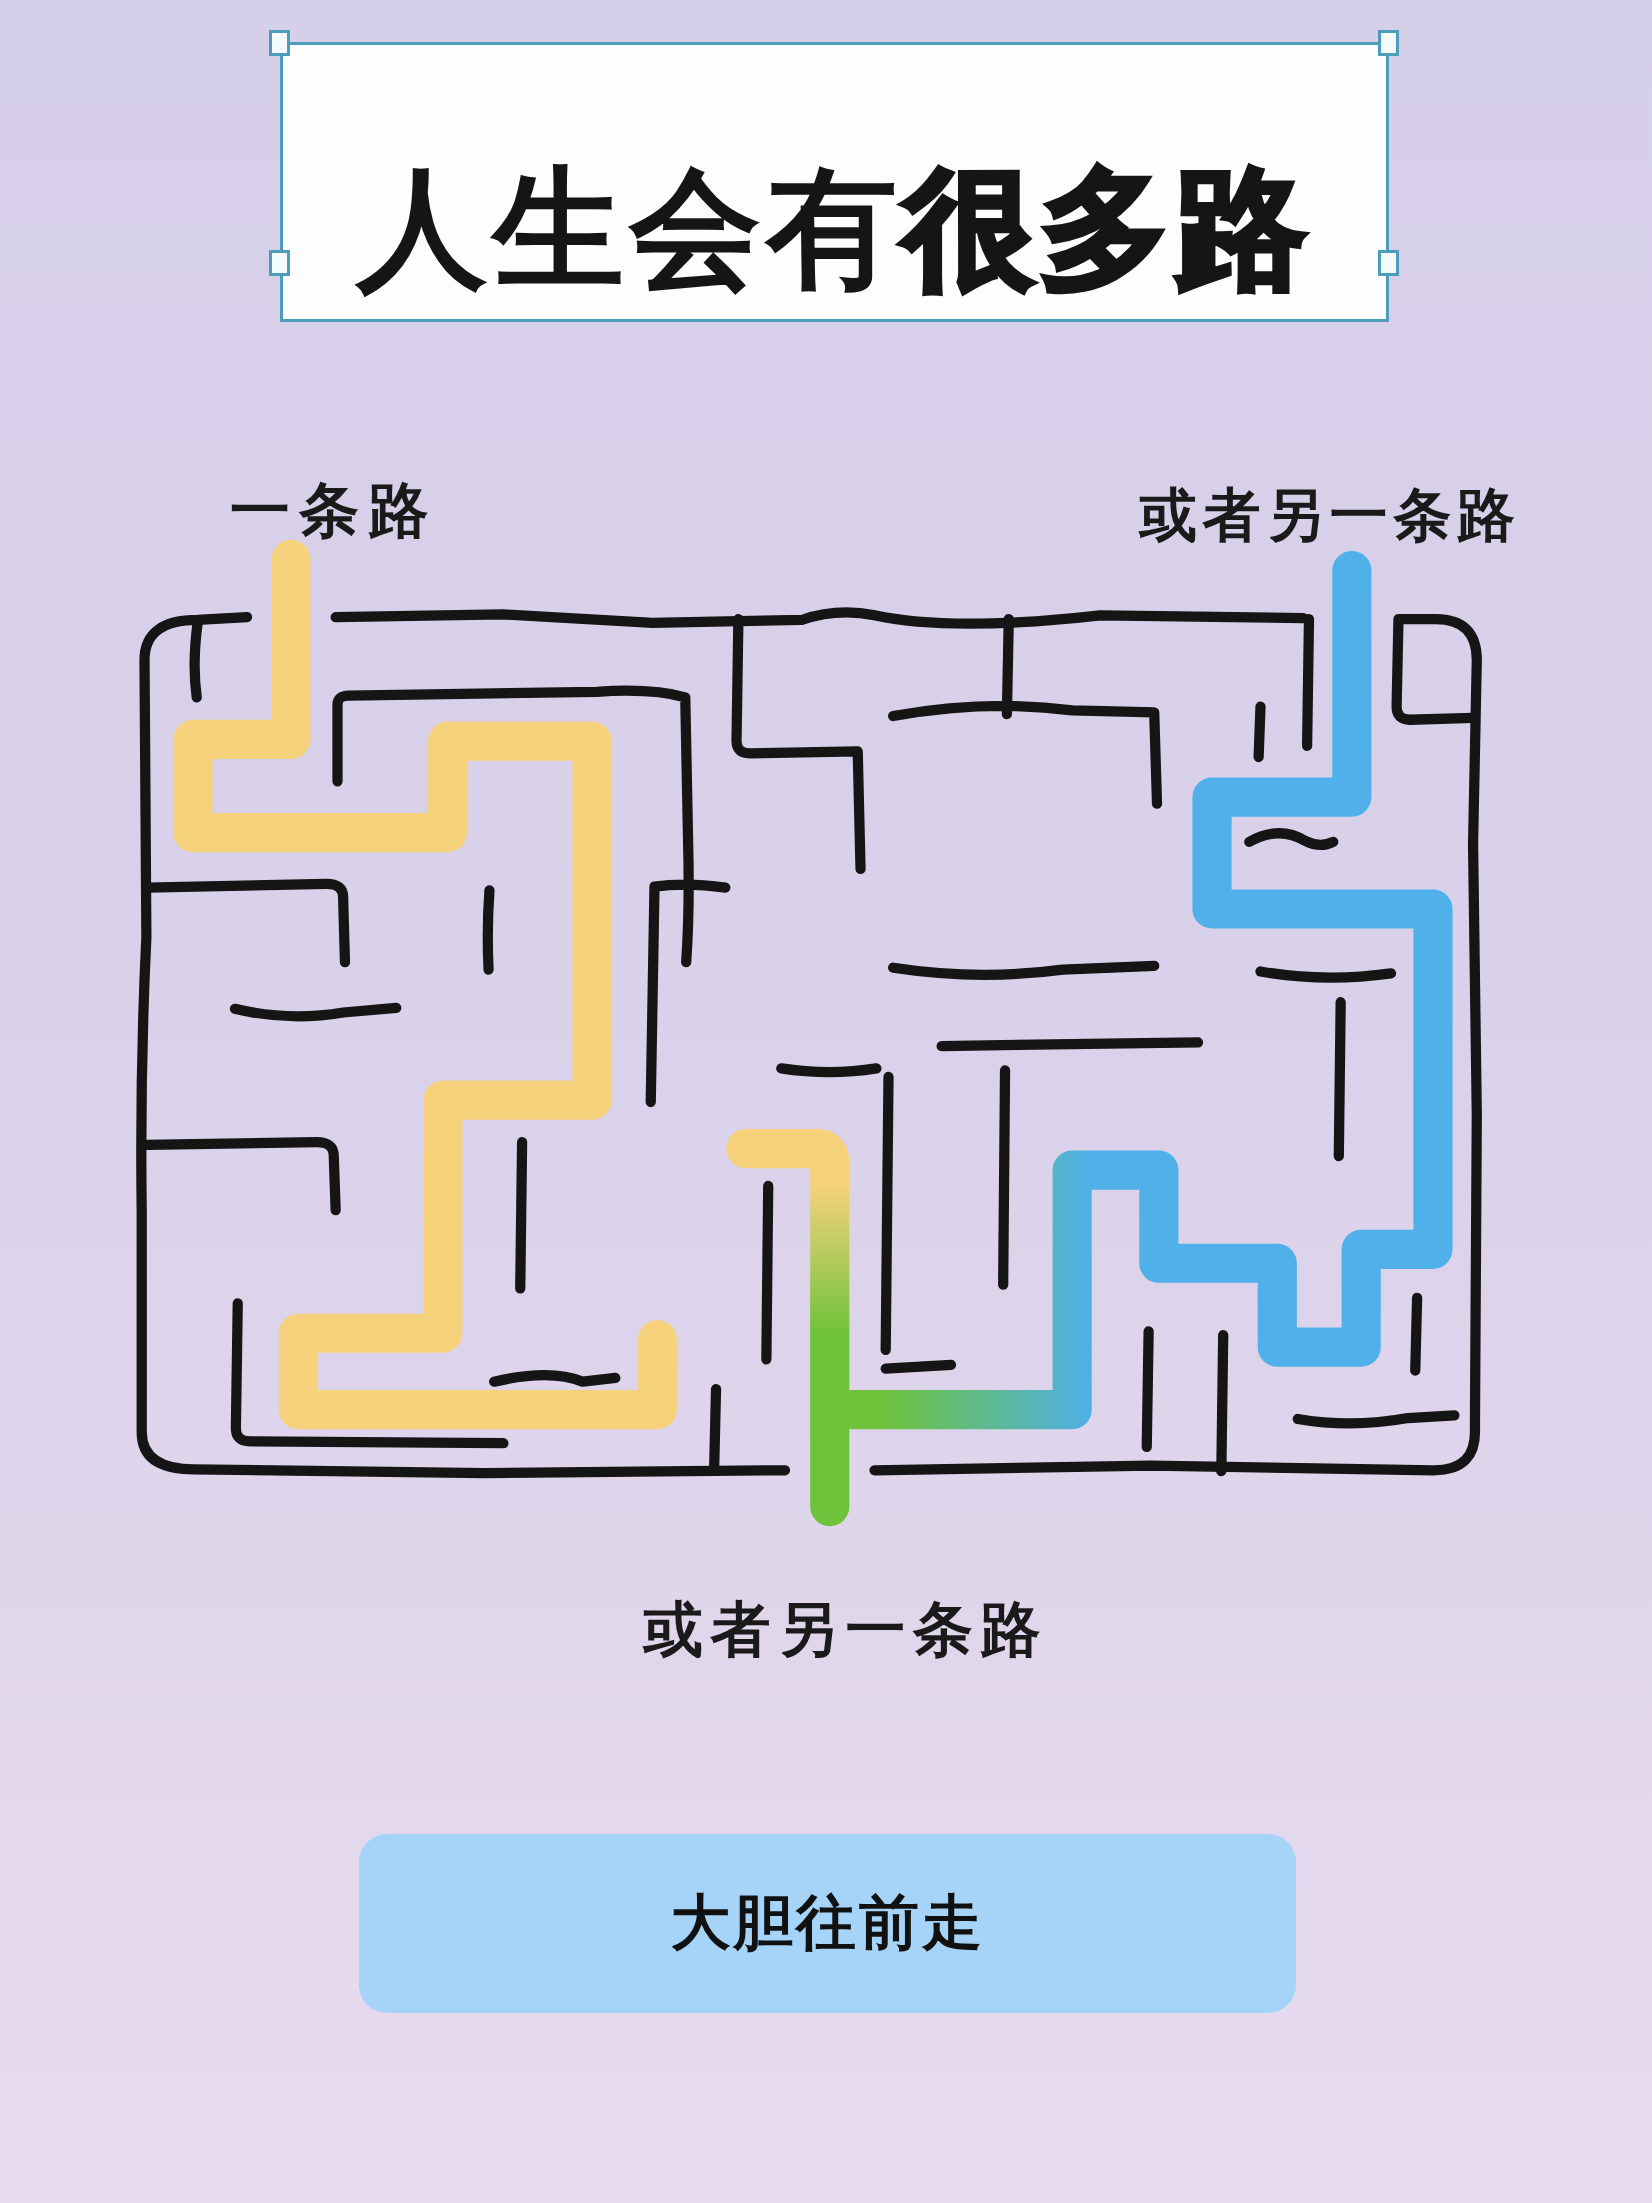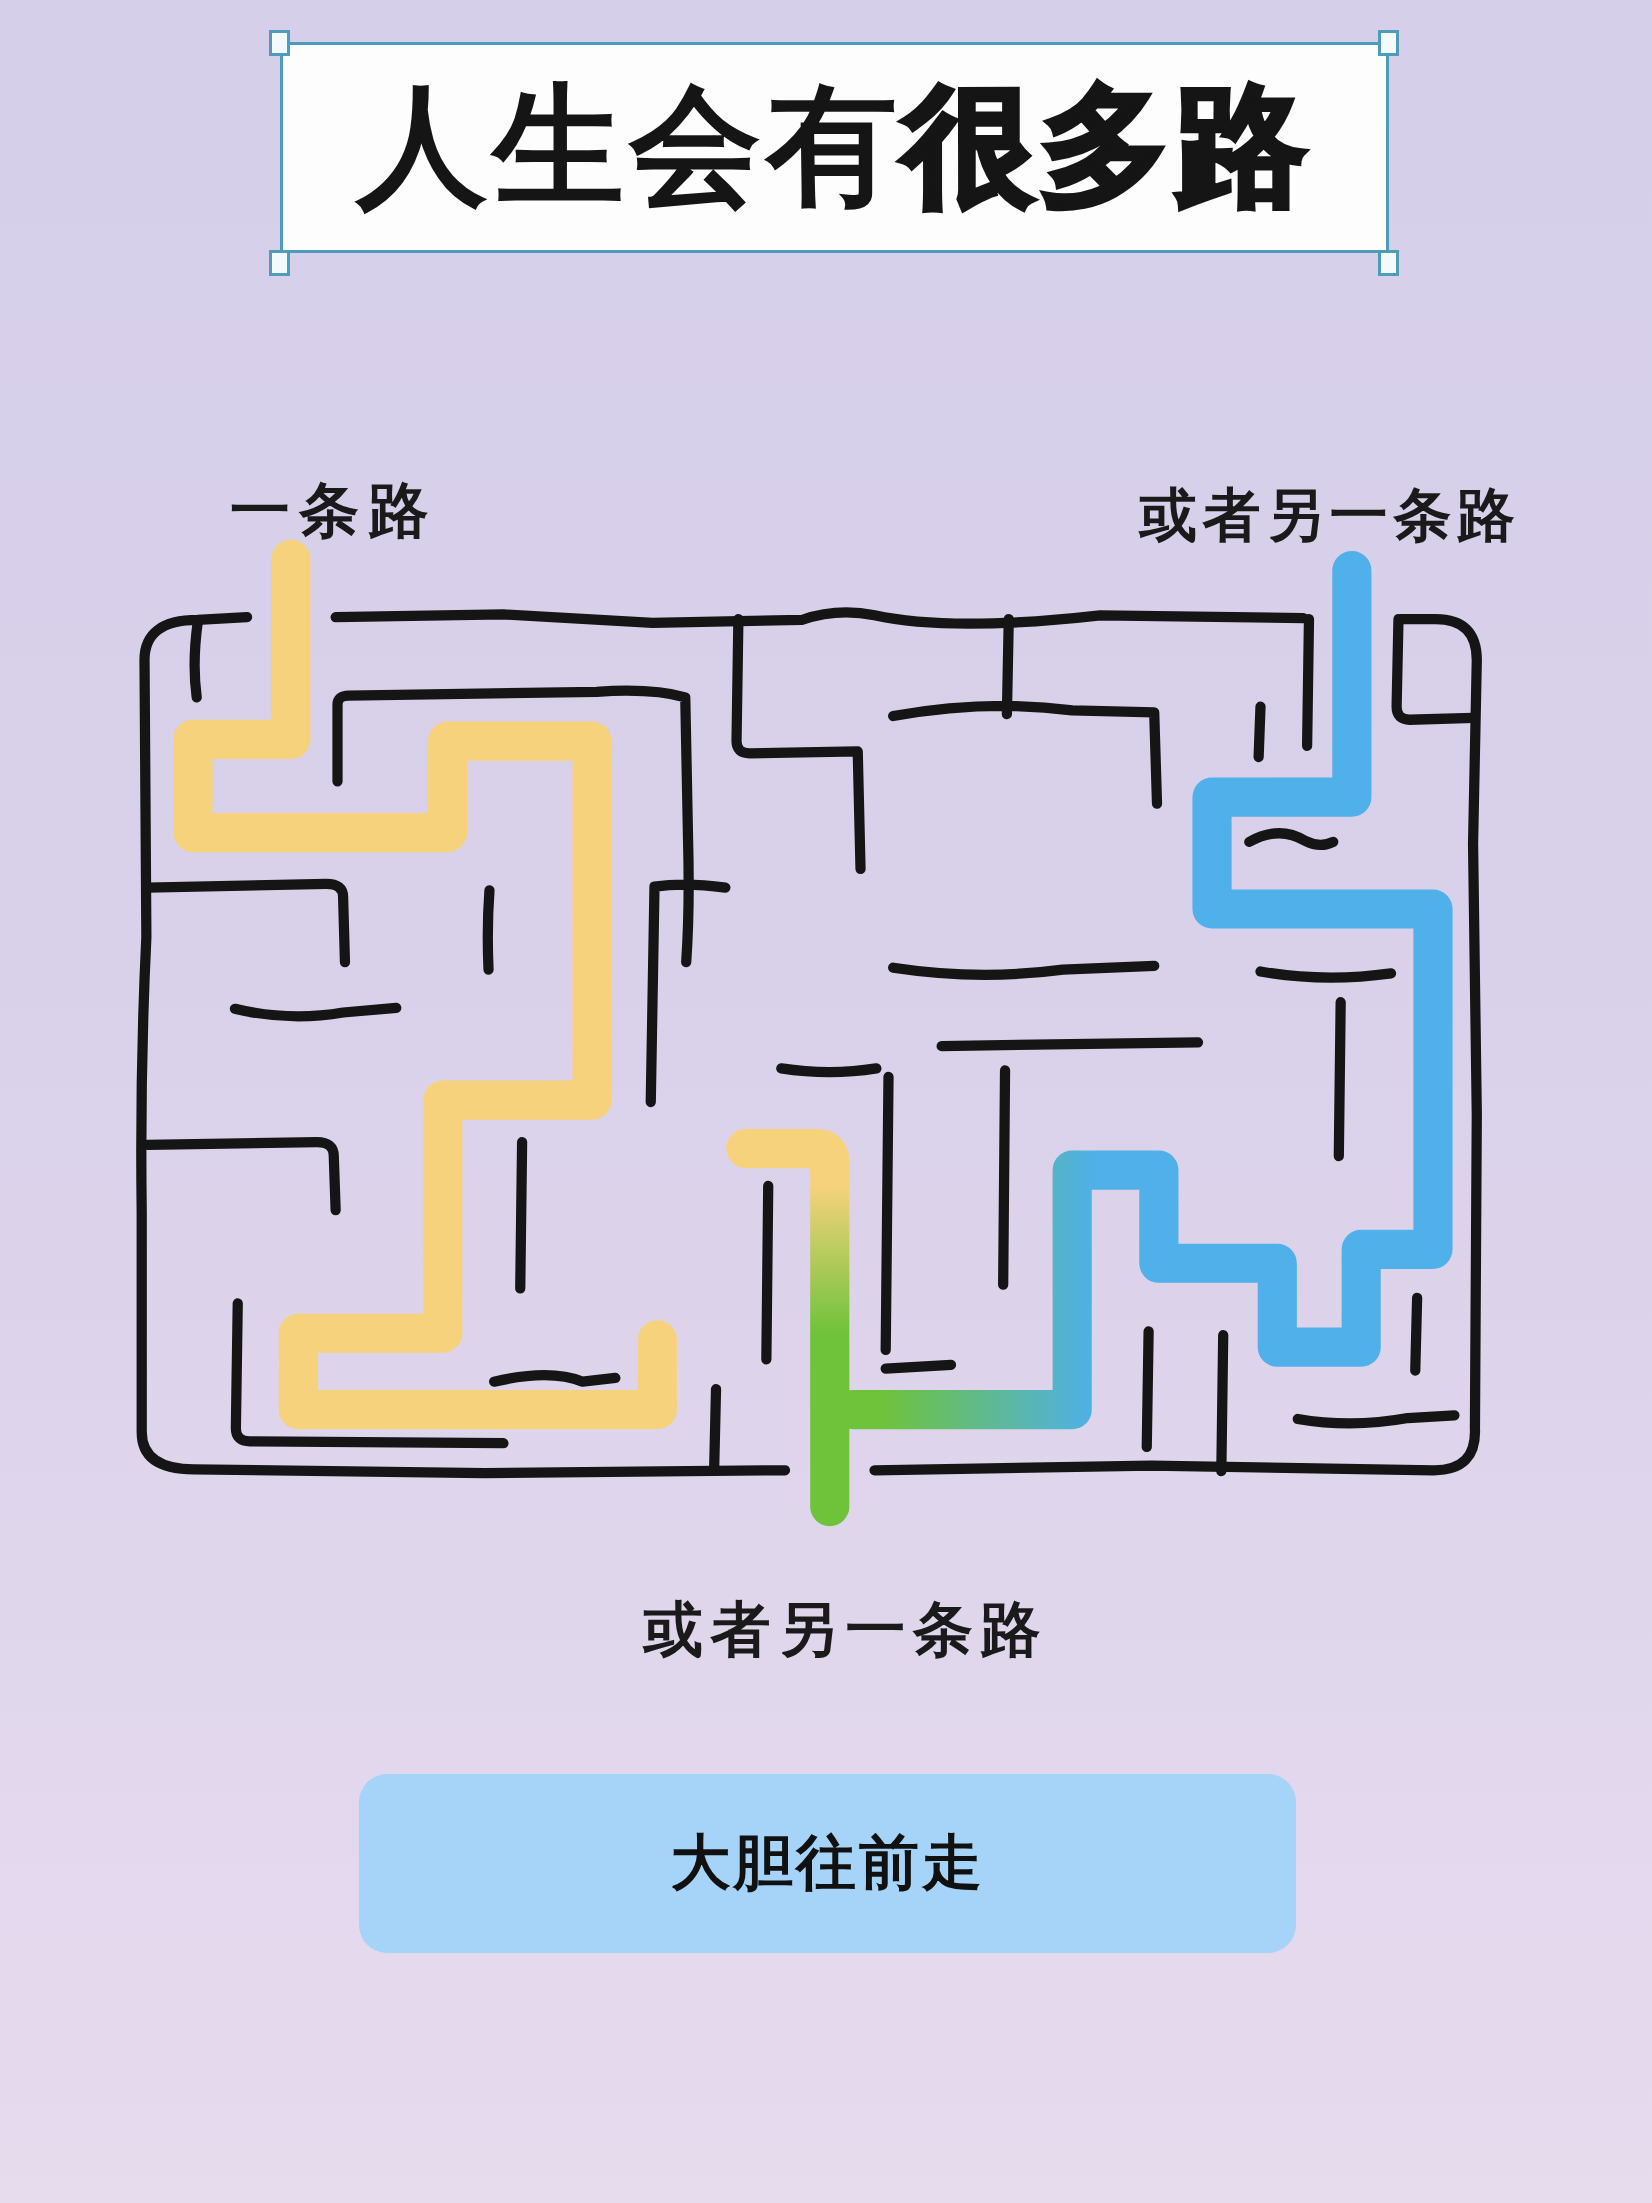--- a/index.html
+++ b/index.html
@@ -3,41 +3,41 @@
 <meta charset="utf-8">
 <style>
   html,body{margin:0;padding:0;}
   body{
     width:1653px;height:2204px;position:relative;overflow:hidden;
     background:linear-gradient(180deg,#d6cfe9 0%,#d9d1ea 45%,#e7dbee 100%);
     font-family:"Liberation Sans","DejaVu Sans",sans-serif;
     color:#151515;
   }
   .title-box{
-    position:absolute;left:280px;top:42px;width:1109px;height:211px;
+    position:absolute;left:280px;top:42px;width:1109px;height:280px;
     background:#fdfdfe;border:3.7px solid #4d9cba;box-sizing:border-box;
-    display:flex;align-items:center;justify-content:center;
+    display:flex;align-items:flex-end;justify-content:center;
   }
   .title-text{
     font-size:131px;font-weight:bold;letter-spacing:5.6px;white-space:nowrap;
     color:#151515;
   }
   .title-text .em{ -webkit-text-stroke:4.7px #151515; }
   .handle{
     position:absolute;width:20.5px;height:26px;background:#f4fafc;
     border:3.7px solid #4d9cba;box-sizing:border-box;
   }
   .maze-label{
     position:absolute;font-size:60px;font-weight:bold;color:#1a1a1a;
     letter-spacing:9.3px;white-space:nowrap;margin-left:32px;
   }
   #label-right{font-size:58px;letter-spacing:5.6px;}
   #label-exit{font-size:60px;letter-spacing:7.5px;}
   .footer-card{
-    position:absolute;left:359px;top:1774px;width:937px;height:179px;
+    position:absolute;left:359px;top:1834px;width:937px;height:179px;
     background:#a5d4f8;border-radius:28px;
     display:flex;flex-direction:column;align-items:center;justify-content:center;
     gap:7.5px;
   }
   .footer-card .line{
     font-size:60px;font-weight:bold;color:#111;letter-spacing:2.8px;white-space:nowrap;
   }
   svg{position:absolute;left:0;top:0;}
 </style>
 </head>

